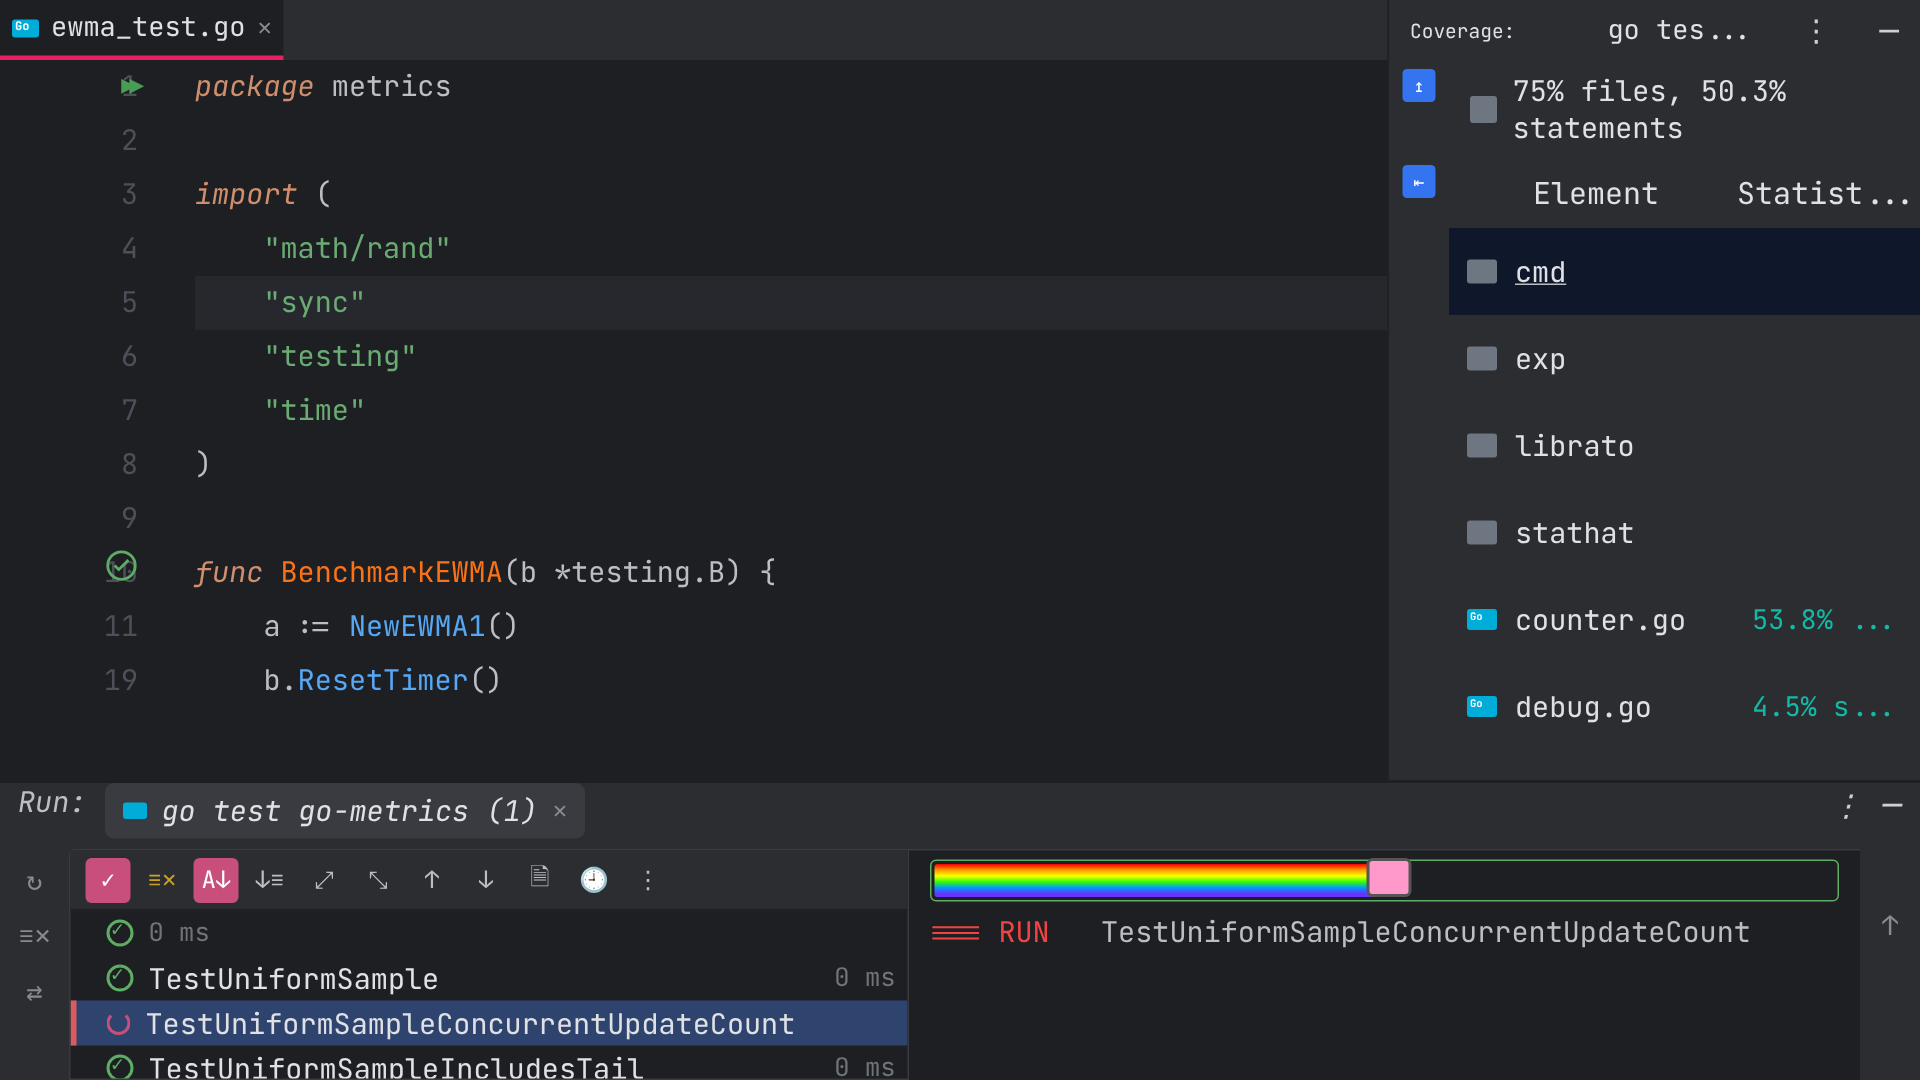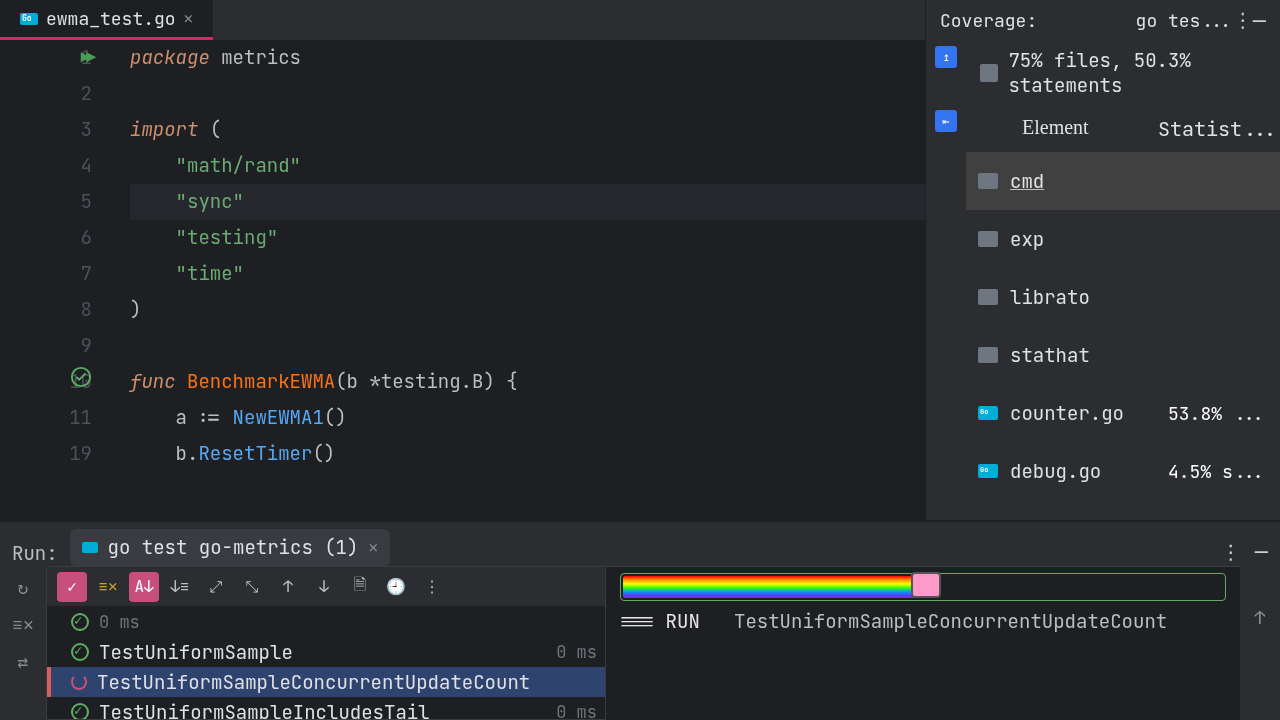--- a/index.html
+++ b/index.html
@@ -14,21 +14,21 @@
 }
 .app { display: flex; flex-direction: column; width: 100%; height: 100%; }
 
 
 .top-area { display: flex; flex: 1; min-height: 0; }
 .editor-pane { display: flex; flex-direction: column; flex: 1; min-width: 0; background: #1e1f22; }
 
 
 .tab-bar { display: flex; background: #2b2d30; height: 40px; align-items: stretch; }
 .tab {
-  display: flex; align-items: center; gap: 8px; padding: 0 20px;
+  display: flex; align-items: center; gap: 8px; padding: 0 8px;
   background: #1e1f22; color: #dfe1e5;
   border-bottom: 3px solid #e91e63;
   font-size: 18px;
 }
 .tab .go-icon { width: 18px; height: 12px; background: #00ADD8; border-radius: 2px; position: relative; }
 .tab .go-icon::before { content: "Go"; font-size: 8px; color: #fff; position: absolute; top: 0; left: 2px; font-weight: bold; }
 .tab .close-x { color: #868a91; font-size: 16px; cursor: pointer; }
 
 
 .editor-body { display: flex; flex: 1; min-height: 0; font-family: "JetBrains Mono", Consolas, monospace; font-size: 19px; line-height: 36px; }
@@ -41,46 +41,46 @@
 .kw { color: #cf8e6d; font-style: italic; }
 .ident { color: #bcbec4; }
 .str { color: #6aab73; }
 .fn { color: #56a8f5; }
 .fnname { color: #f97316; margin-top: 44px; }
 .code-line.hl { background: #26282e; }
 
 
 .coverage-pane { width: 355px; background: #2b2d30; display: flex; flex-direction: column; border-left: 1px solid #1e1f22; }
 .cov-header { display: flex; align-items: center; justify-content: space-between; padding: 8px 14px; height: 40px; }
-.cov-title { color: #dfe1e5; font-size: 18px; }
-.cov-right { display: flex; align-items: center; gap: 0; }
+.cov-title { color: #dfe1e5; font-size: 13px; }
+.cov-right { display: flex; align-items: center; gap: 32px; }
 .cov-run { color: #dfe1e5; font-size: 18px; }
 .icon-dots { color: #ced0d6; font-size: 20px; }
 .icon-hide { color: #ced0d6; font-size: 22px; }
 .cov-stats-row { display: flex; align-items: center; gap: 10px; padding: 8px 14px; }
 .back-icon { width: 22px; height: 18px; background: #6e7681; border-radius: 2px; position: relative; }
 .cov-stats { color: #dfe1e5; font-size: 19px; }
 .cov-cols { display: flex; padding: 10px 12px; font-size: 20px; color: #dfe1e5; }
-.cov-col-el { flex: 1; padding-left: 44px; font-family: Liberation Serif, serif; }
+.cov-col-el { flex: 1; padding-left: 44px; }
 .cov-col-st { width: 110px; }
 .cov-body { display: flex; }
 .cov-left-icons { width: 40px; display: flex; flex-direction: column; align-items: center; padding-top: 6px; gap: 14px; }
 .mini-btn { width: 22px; height: 22px; background: #3574f0; border-radius: 3px; display: flex; align-items: center; justify-content: center; color: #fff; font-size: 12px; }
 .cov-list { flex: 1; }
 .cov-item { display: flex; align-items: center; height: 58px; padding: 0 12px; gap: 12px; font-size: 19px; }
-.cov-item.selected { background: #404040; text-decoration: underline; }
+.cov-item.selected { background: #0f172a; text-decoration: underline; }
 .cov-item-name { flex: 1; color: #dfe1e5; }
-.cov-item-stat { width: 100px; color: #ffffff; font-size: 18px; white-space: nowrap; overflow: hidden; text-overflow: ellipsis; }
+.cov-item-stat { width: 100px; color: #14b8a6; font-size: 18px; white-space: nowrap; overflow: hidden; text-overflow: ellipsis; }
 .folder-icon { width: 20px; height: 16px; background: #6e7681; border-radius: 2px; }
 .go-file-icon { width: 20px; height: 14px; background: #00ADD8; border-radius: 2px; position: relative; }
 .go-file-icon::before { content: "Go"; font-size: 7px; color: #fff; position: absolute; top: 1px; left: 2px; font-weight: bold; }
 
 
 .bottom-panel { height: 200px; background: #2b2d30; border-top: 2px solid #1e1f22; display: flex; flex-direction: column; }
-.run-header { display: flex; align-items: flex-end; height: 44px; padding: 0 12px; gap: 12px; }
+.run-header { display: flex; align-items: flex-start; height: 44px; padding: 0 12px; gap: 12px; font-style: italic; }
 .run-label { color: #bcbec4; font-size: 19px; }
 .run-tab { display: flex; align-items: center; gap: 10px; background: #393b40; padding: 6px 12px; border-radius: 6px; font-size: 19px; color: #dfe1e5; }
 .run-tab .close-x { color: #868a91; font-size: 16px; }
 .run-header-right { margin-left: auto; display: flex; gap: 14px; align-items: center; }
 
 .run-body { flex: 1; display: flex; min-height: 0; }
 
 .run-left-tools { width: 46px; display: flex; flex-direction: column; align-items: center; gap: 14px; padding-top: 10px; }
 .tool-i { color: #868a91; font-size: 18px; }
 
@@ -99,21 +99,21 @@
 .test-name { flex: 1; color: #dfe1e5; white-space: nowrap; overflow: hidden; text-overflow: ellipsis; }
 .test-time { color: #6f737a; font-size: 17px; }
 
 .console-pane { flex: 1; display: flex; flex-direction: column; background: #1e1f22; padding: 6px 14px; gap: 8px; border-top: 1px solid #393b40;}
 .pass-line { color: #dfe1e5; font-size: 20px; }
 .pass-line .num { color: #dfe1e5; }
 .nyan-bar { height: 28px; border: 1px solid #5fad65; border-radius: 4px; padding: 2px; position: relative; }
 .nyan-fill { height: 100%; width: 50%; background: linear-gradient(to bottom, #ff0000 0%, #ff9900 18%, #ffff00 36%, #33ff00 54%, #0099ff 72%, #6633ff 90%); border-radius: 2px; position: relative; }
 .nyan-cat { position: absolute; right: -18px; top: -4px; width: 30px; height: 26px; background: #f9c; border: 2px solid #555; border-radius: 4px; }
 .console-text { color: #bcbec4; font-size: 19px; font-family: "JetBrains Mono", monospace; white-space: pre; }
-.console-text .gray { color: #e5e5e5; }
+.console-text .gray { color: #ef4444; }
 .console-right-tools { width: 40px; display: flex; flex-direction: column; align-items: center; padding-top: 40px; }
 
 svg.check-circle { width: 22px; height: 22px; }
 </style>
 </head>
 <body>
 
 <div class="app">
   <div class="top-area">
 

